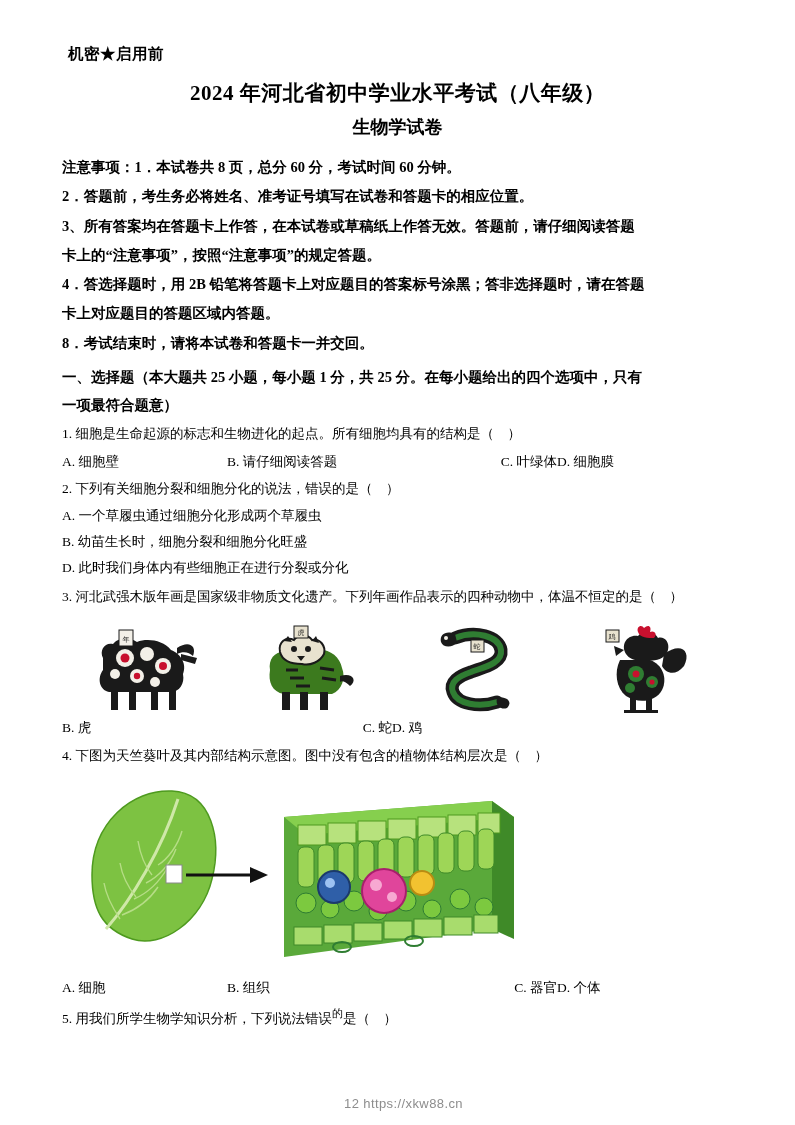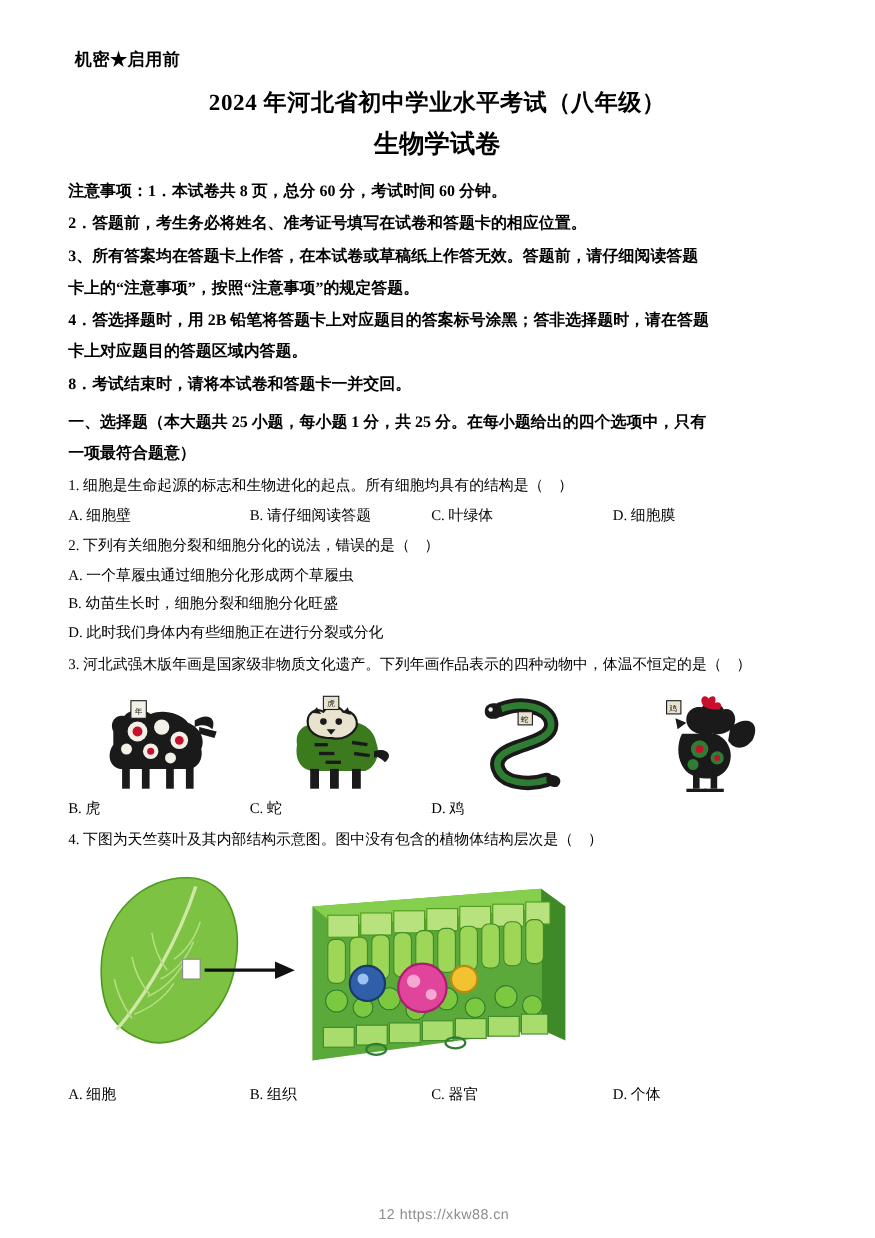--- a/index.html
+++ b/index.html
@@ -28,21 +28,21 @@
   }
   .doc-title {
     text-align: center;
     font-size: 21px;
     font-weight: bold;
     letter-spacing: 0.5px;
     margin: 10px 0 8px 0;
   }
   .doc-subtitle {
     text-align: center;
-    font-size: 23px;
+    font-size: 18px;
     font-weight: bold;
     margin: 0 0 14px 0;
   }
   .notice {
     font-size: 14.5px;
     font-weight: bold;
     line-height: 1.95;
     margin: 0;
   }
   .notice p {
@@ -63,21 +63,21 @@
     display: flex;
     font-size: 13.5px;
     line-height: 1.9;
     margin-top: 1px;
   }
   .opts-row > div {
     box-sizing: border-box;
   }
   .o1 { width: 165px; }
   .o2 { width: 165px; }
-  .o3 { width: 165px; }
+  .o3 { width: 165px; text-align: right; }
   .o4 { width: 165px; }
   .opts-stack {
     font-size: 13.5px;
     line-height: 1.95;
   }
   .opts-stack div { margin: 0; }
   .fig-row {
     display: flex;
     justify-content: flex-start;
     align-items: flex-end;
@@ -354,15 +354,18 @@
       </g>
     </svg>
   </div>
   <div class="opts-row">
     <div class="o1">A. 细胞</div>
     <div class="o2">B. 组织</div>
     <div class="o3">C. 器官</div>
     <div class="o4">D. 个体</div>
   </div>
 
+  <div class="q">
+    <span>5. 用我们所学生物学知识分析，下列说法错误</span><span class="small-sup">的</span><span>是（　）</span>
+  </div>
 
   <div class="watermark">12 https://xkw88.cn</div>
 </div>
 
 </body></html>

